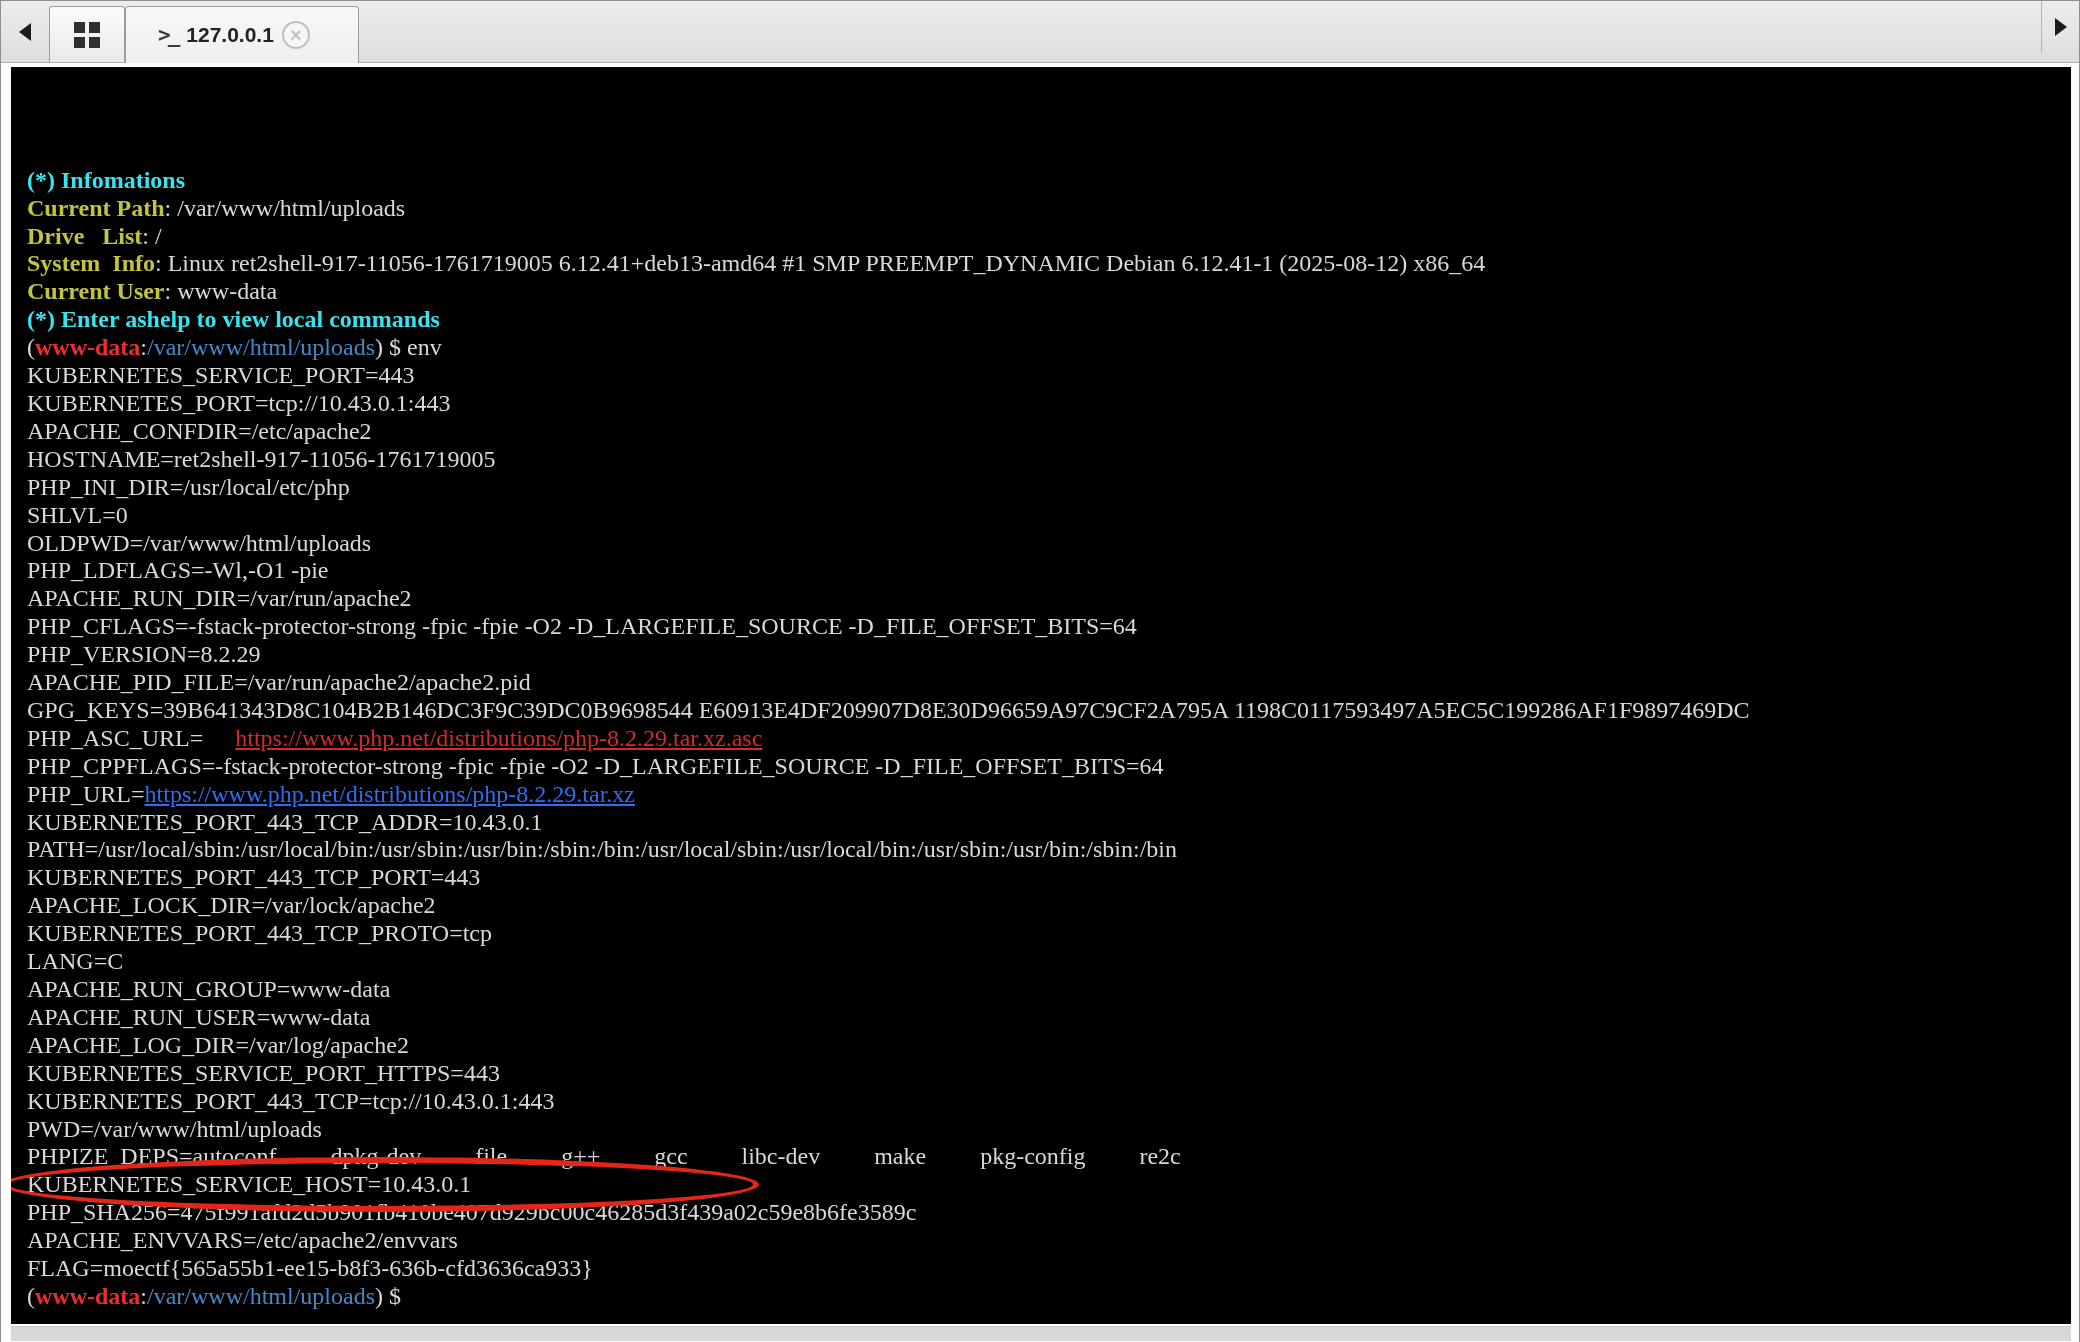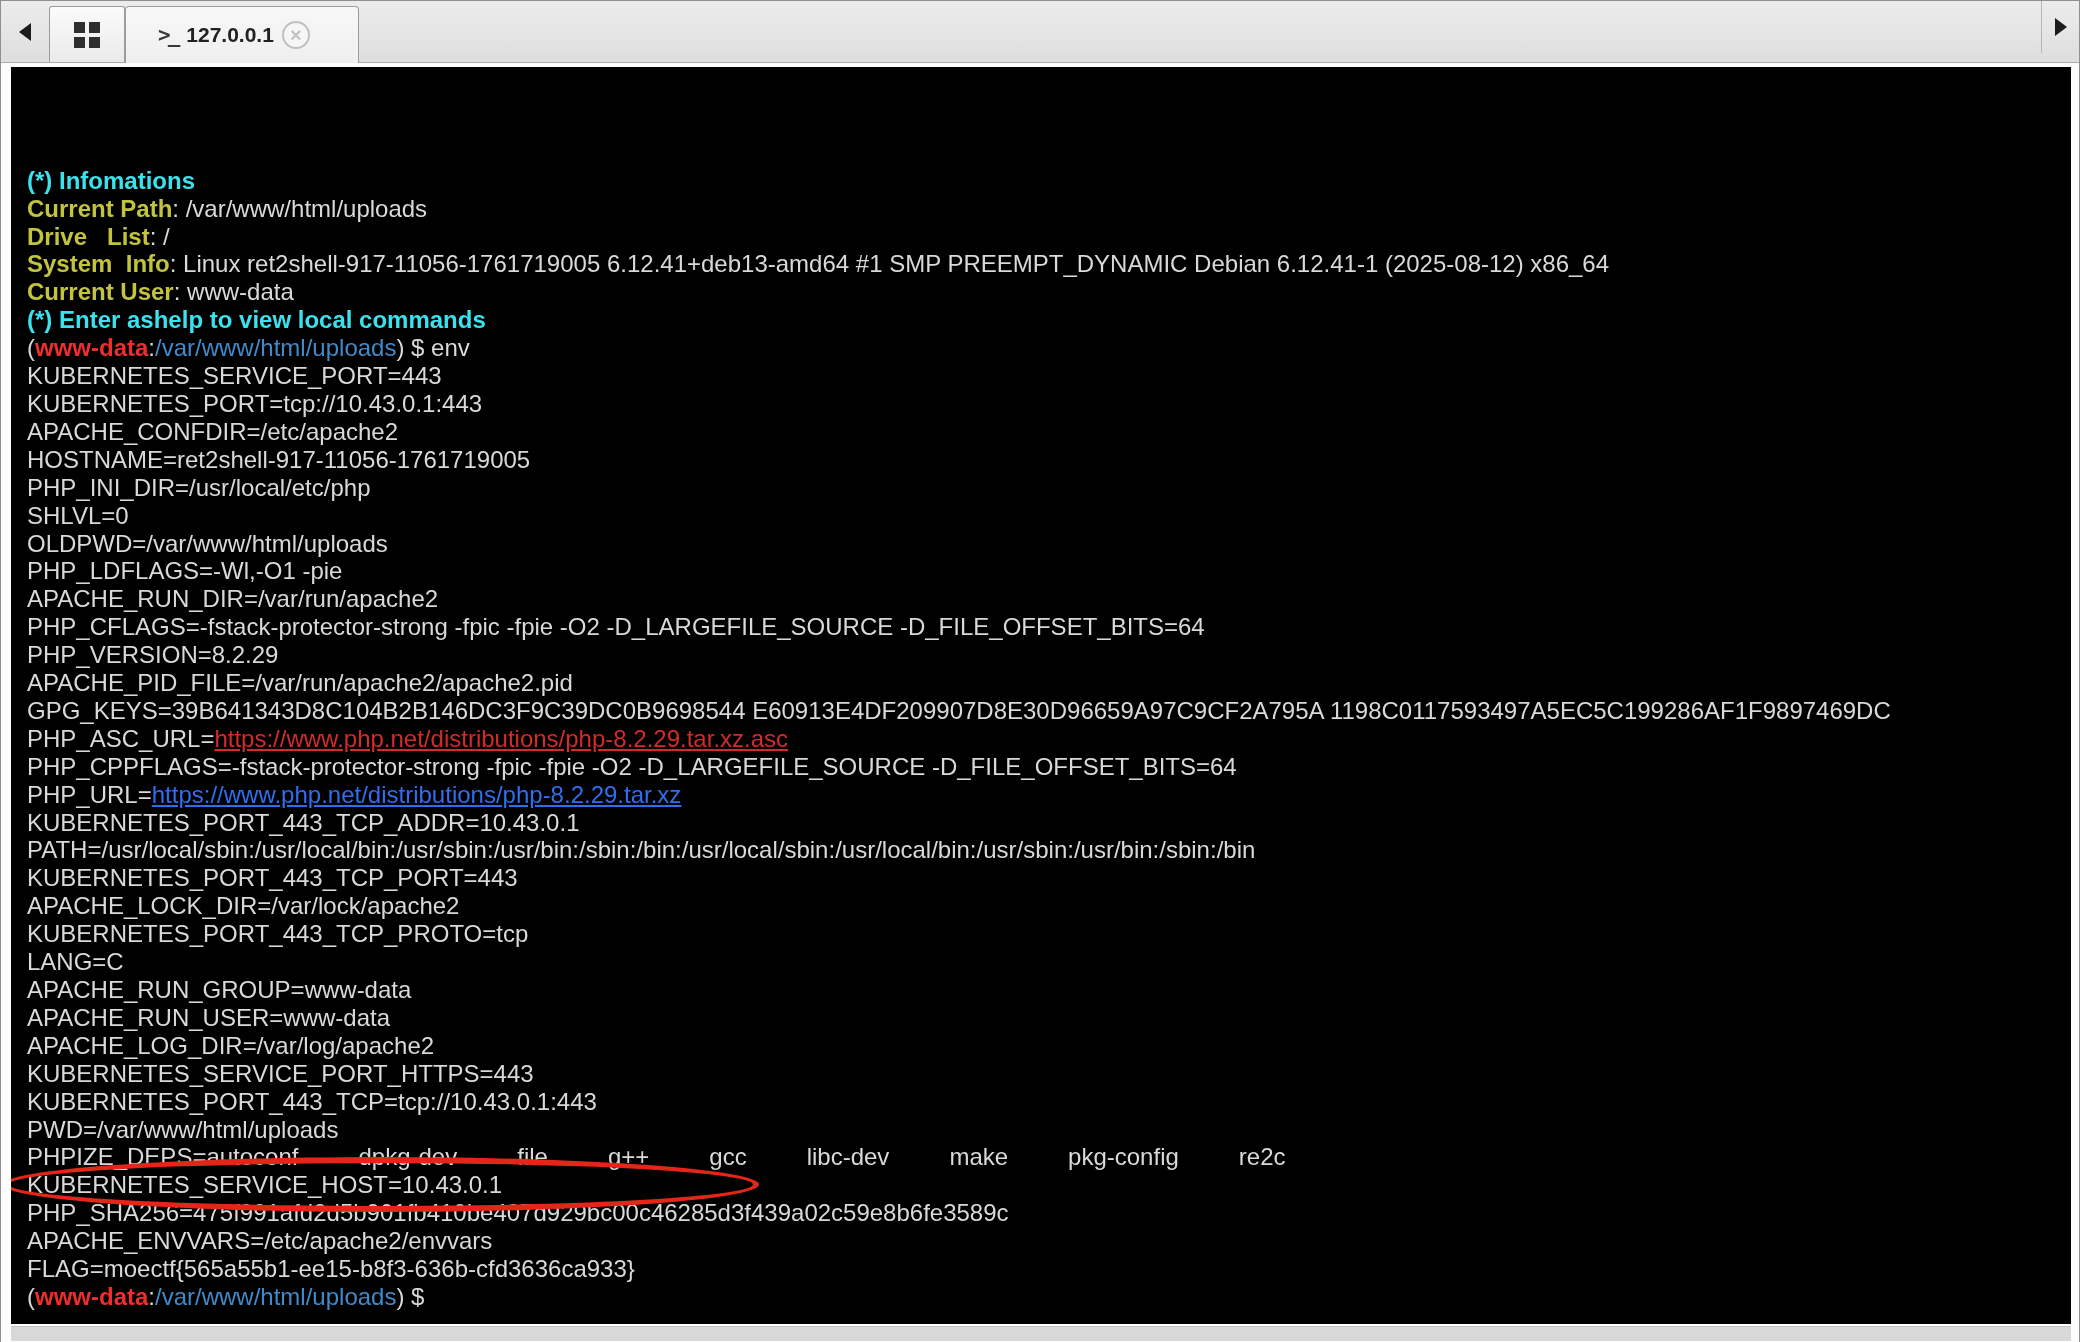--- a/index.html
+++ b/index.html
@@ -29,29 +29,29 @@
   .tab-close { width:28px; height:28px; border:2px solid #c0c0c0; border-radius:50%;
                display:flex; align-items:center; justify-content:center; margin-left:8px;
                background:#f6f6f6; cursor:pointer; }
   .tab-close span { color:#c3c3c3; font-size:20px; font-weight:bold; line-height:1; }
   .tab-fill { flex:1; align-self:flex-start; height:52px; }
 
   
   .content { position:relative; height:1279px; background:#fdfdfd; padding:4px 10px 0 10px; }
   .terminal { position:relative; background:var(--terminal_bg,#000); width:2060px; height:1257px;
               padding:16px 0 0 16px; overflow:hidden; white-space:pre;
-              font-family:Liberation Sans, sans-serif; font-size:24px; line-height:27.9px;
+              font-family:Liberation Serif, serif; font-size:24px; line-height:27.9px;
               color:var(--default_text,#d9d9d9); cursor:text; }
   .line { white-space:pre; }
   .seg.default  { color:var(--default_text); }
   .seg.cyan     { color:var(--cyan); font-weight:bold; }
   .seg.yellow   { color:var(--yellow); font-weight:bold; }
   .seg.red      { color:var(--red); font-weight:bold; }
   .seg.blue     { color:var(--path_blue);margin-top:29px; }
-  a.seg.link-red  { color:var(--link_red); text-decoration:underline; cursor:pointer; }
+  a.seg.link-red  { color:var(--link_red); text-decoration:underline; cursor:pointer;margin-left:32px; }
   a.seg.link-blue { color:var(--link_blue); text-decoration:underline; cursor:pointer; }
   .flag-circle { position:absolute; left:-8px; top:1090px; width:756px; height:55px;
                  border:6px solid var(--annotation_red,#e42618); border-radius:50%;
                  pointer-events:none; z-index:3; }
   .hscroll { width:2060px; height:15px; margin-top:2px; background:#d8d8d8; border-top:1px solid #c4c4c4; }
 </style>
 </head>
 <body>
 
 <div class="window">

